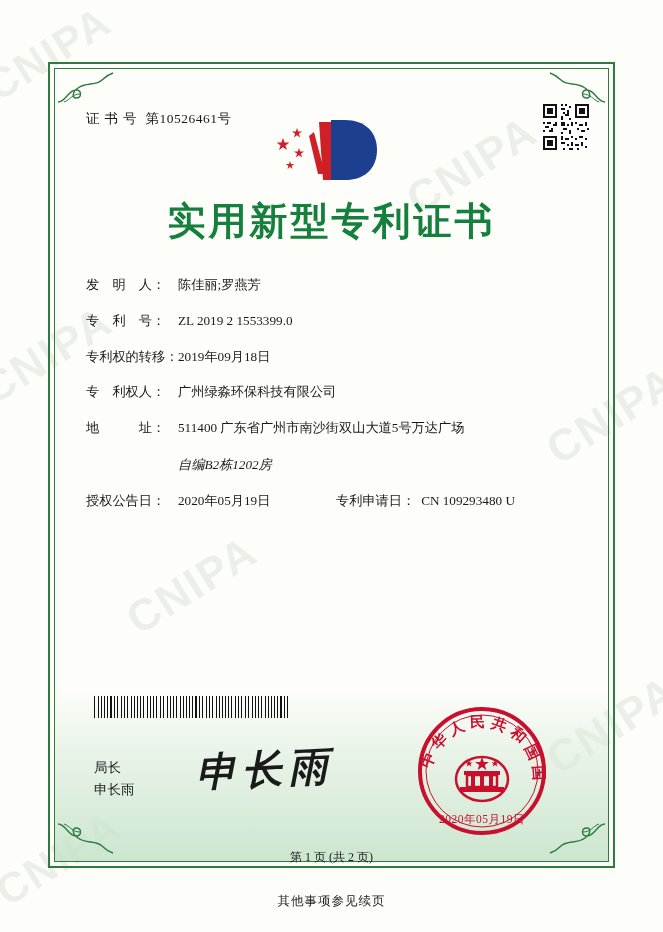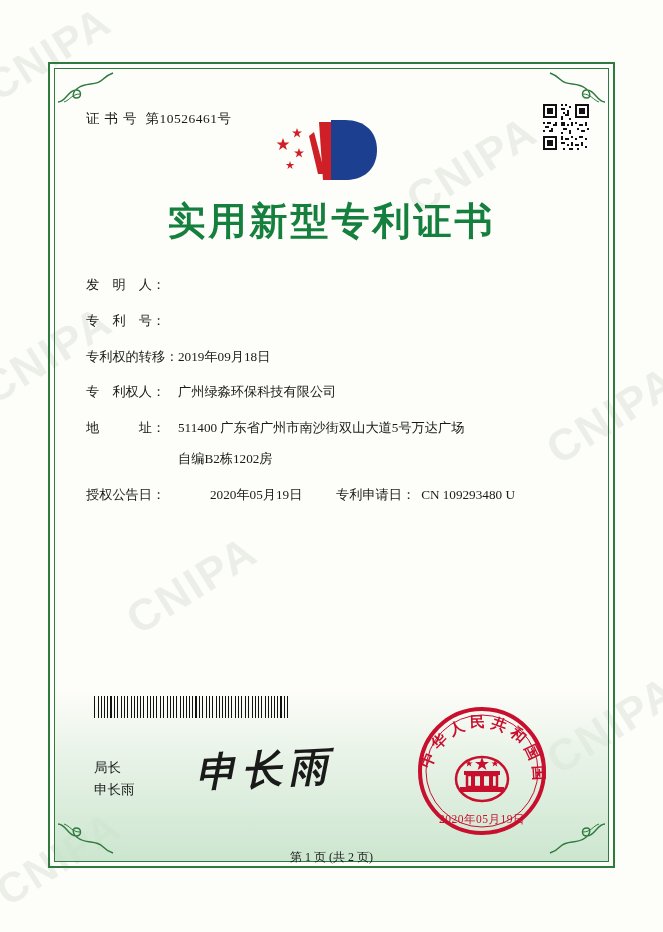--- a/index.html
+++ b/index.html
@@ -118,28 +118,28 @@
     display: flex;
     align-items: flex-start;
     margin-bottom: 16px;
   }
   .f-label {
     width: 92px;
     flex: 0 0 92px;
     white-space: nowrap;
   }
   .f-value { flex: 1; }
-  .f-value .sub { display: block; margin-top: 11px; }
+  .f-value .sub { display: block; margin-top: 17px; font-style: italic; }
 
   .dual-row {
     display: flex;
     align-items: flex-start;
     margin-bottom: 12px;
   }
-  .dual-left { width: 250px; flex: 0 0 250px; display:flex;gap:32px; }
+  .dual-left { width: 250px; flex: 0 0 250px; display:flex; }
   .dual-right { flex: 1; display:flex; }
   .dual-right .f-label { width: auto; flex: 0 0 auto; padding-right: 6px; }
 
   .paragraphs {
     position: absolute;
     left: 86px; top: 544px;
     width: 492px;
     font-size: 12.6px;
     line-height: 1.75;
     text-align: justify;
@@ -332,24 +332,26 @@
     </svg>
   </div>
 
   <div class="main-title">实用新型专利证书</div>
 
   <div class="fields">
 
 
     <div class="field-row">
       <div class="f-label">发　明　人：</div>
+      <div class="f-value">陈佳丽;罗燕芳</div>
     </div>
 
     <div class="field-row">
       <div class="f-label">专　利　号：</div>
+      <div class="f-value">ZL 2019 2 1553399.0</div>
     </div>
 
     <div class="field-row">
       <div class="f-label">专利权的转移：</div>
       <div class="f-value">2019年09月18日</div>
     </div>
 
     <div class="field-row">
       <div class="f-label">专　利权人：</div>
       <div class="f-value">广州绿淼环保科技有限公司</div>
@@ -531,14 +533,15 @@
         <path id="sealArcTop" d="M 16 76 A 52 52 0 0 1 120 76"></path>
       </defs>
       <text font-family="Liberation Serif, serif" font-size="15" font-weight="bold" fill="#c8102e" letter-spacing="5">
         <textPath href="#sealArcTop" startOffset="6%">中华人民共和国国家知识产权局</textPath>
       </text>
     </svg>
   </div>
   <div class="seal-date">2020年05月19日</div>
 
   <div class="page-num">第 1 页 (共 2 页)</div>
+  <div class="footer-note">其他事项参见续页</div>
 
 </div>
 
 </body></html>

